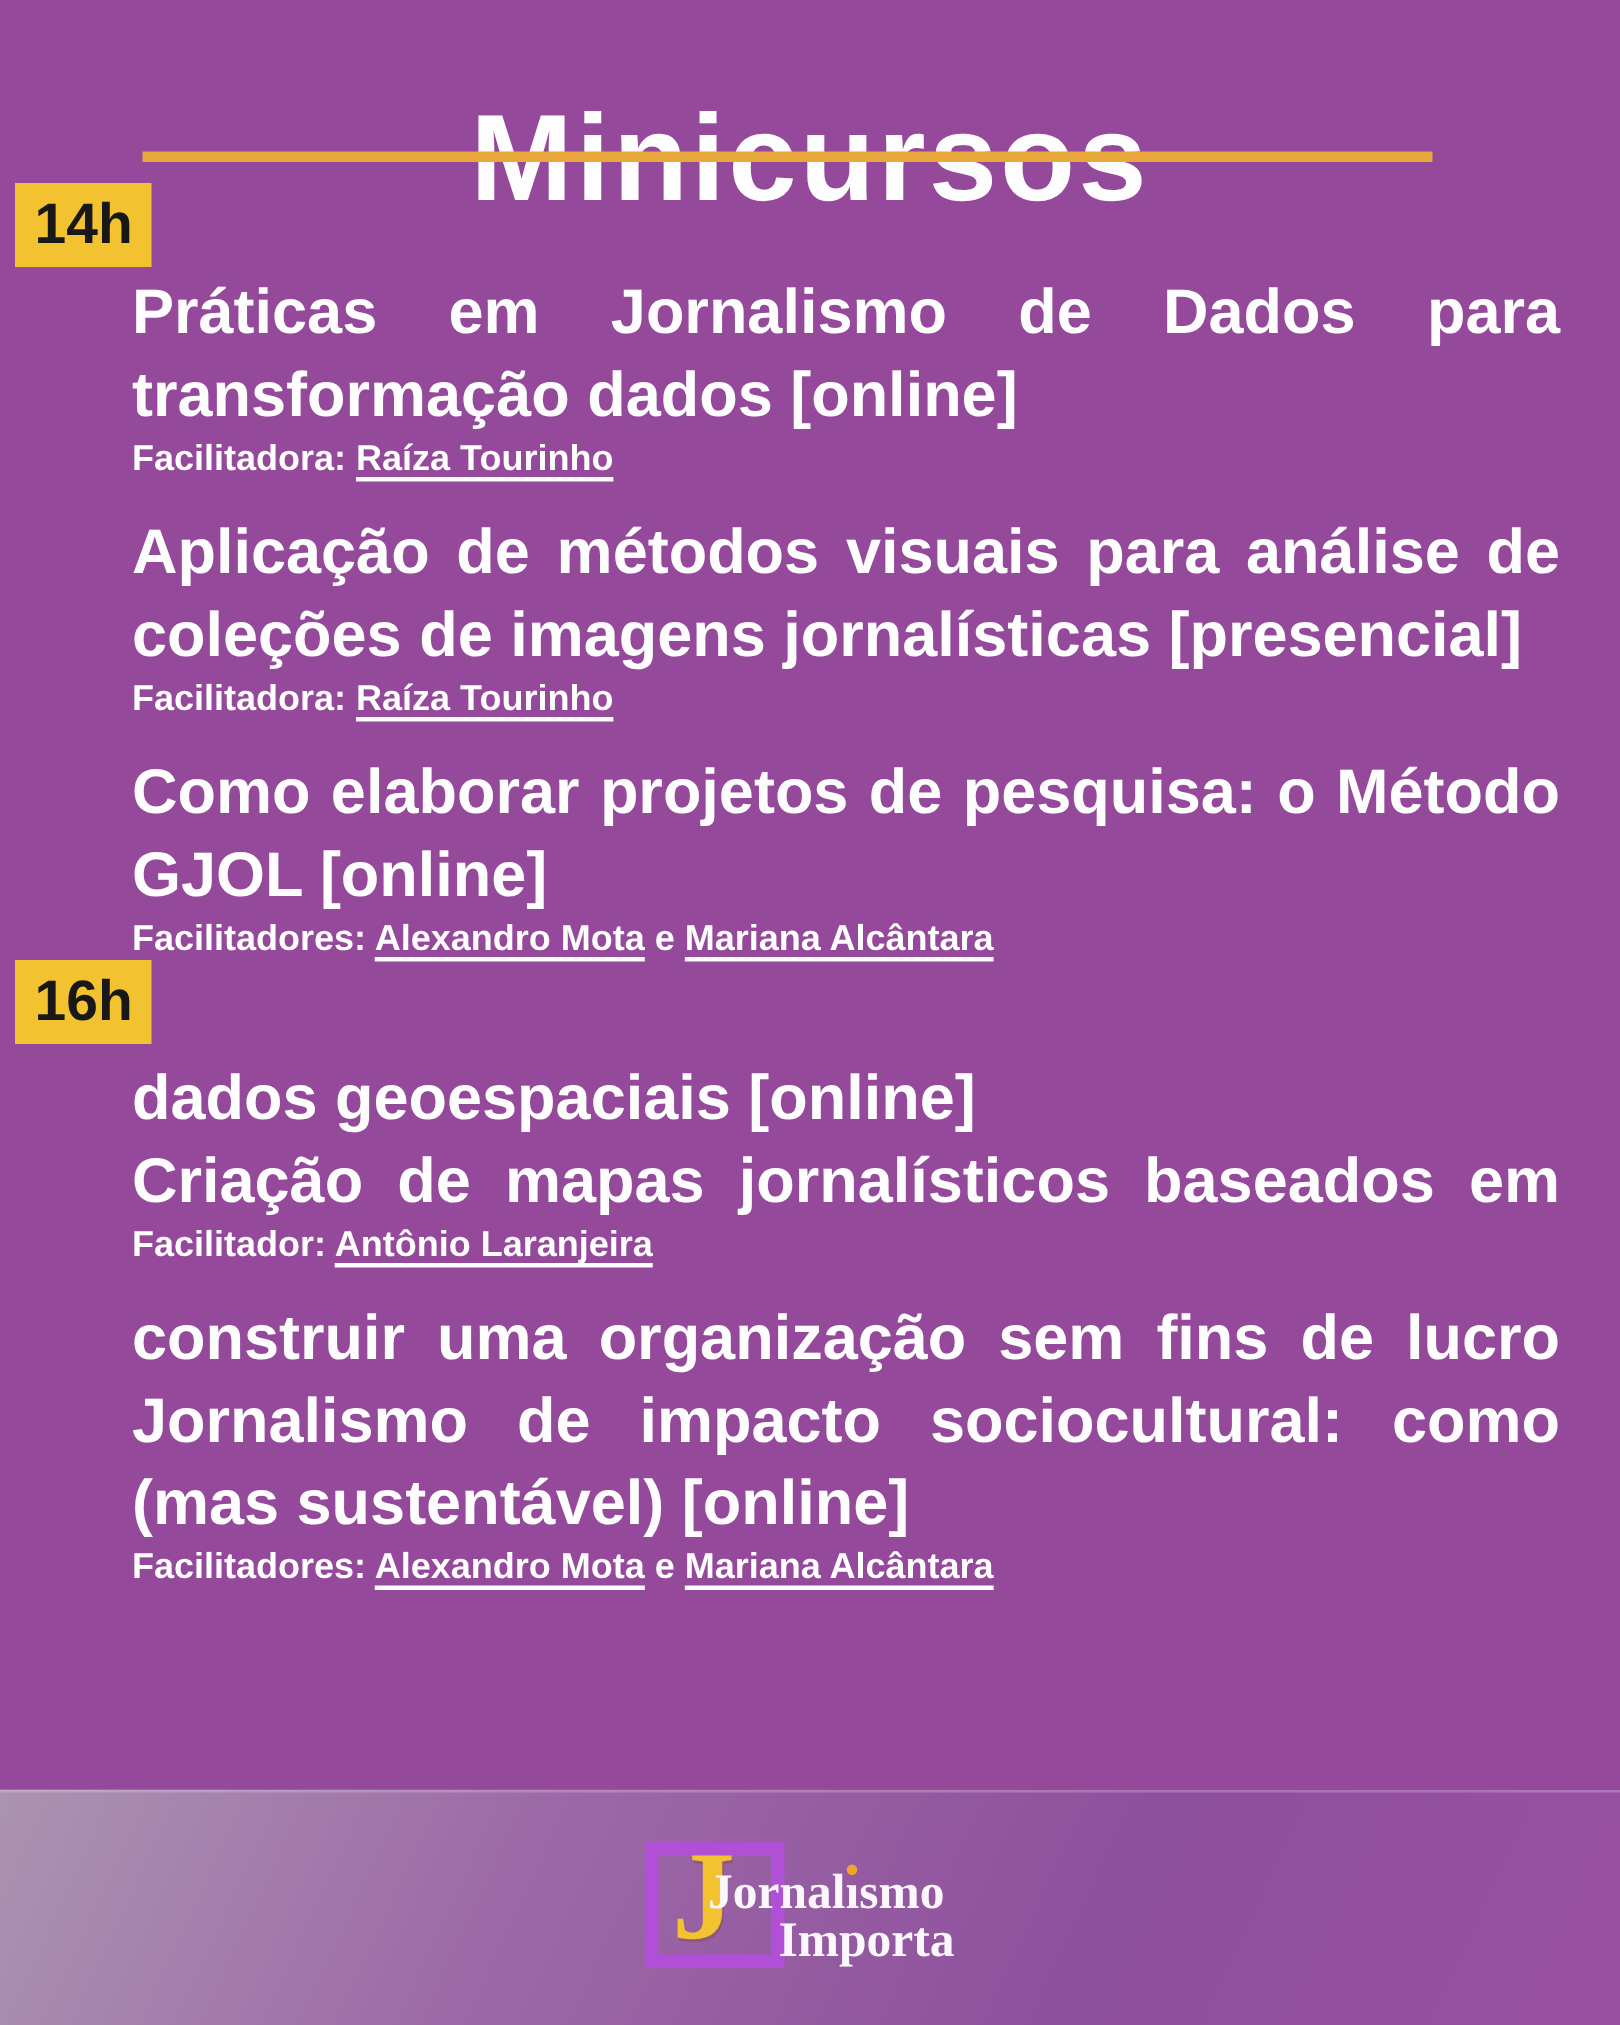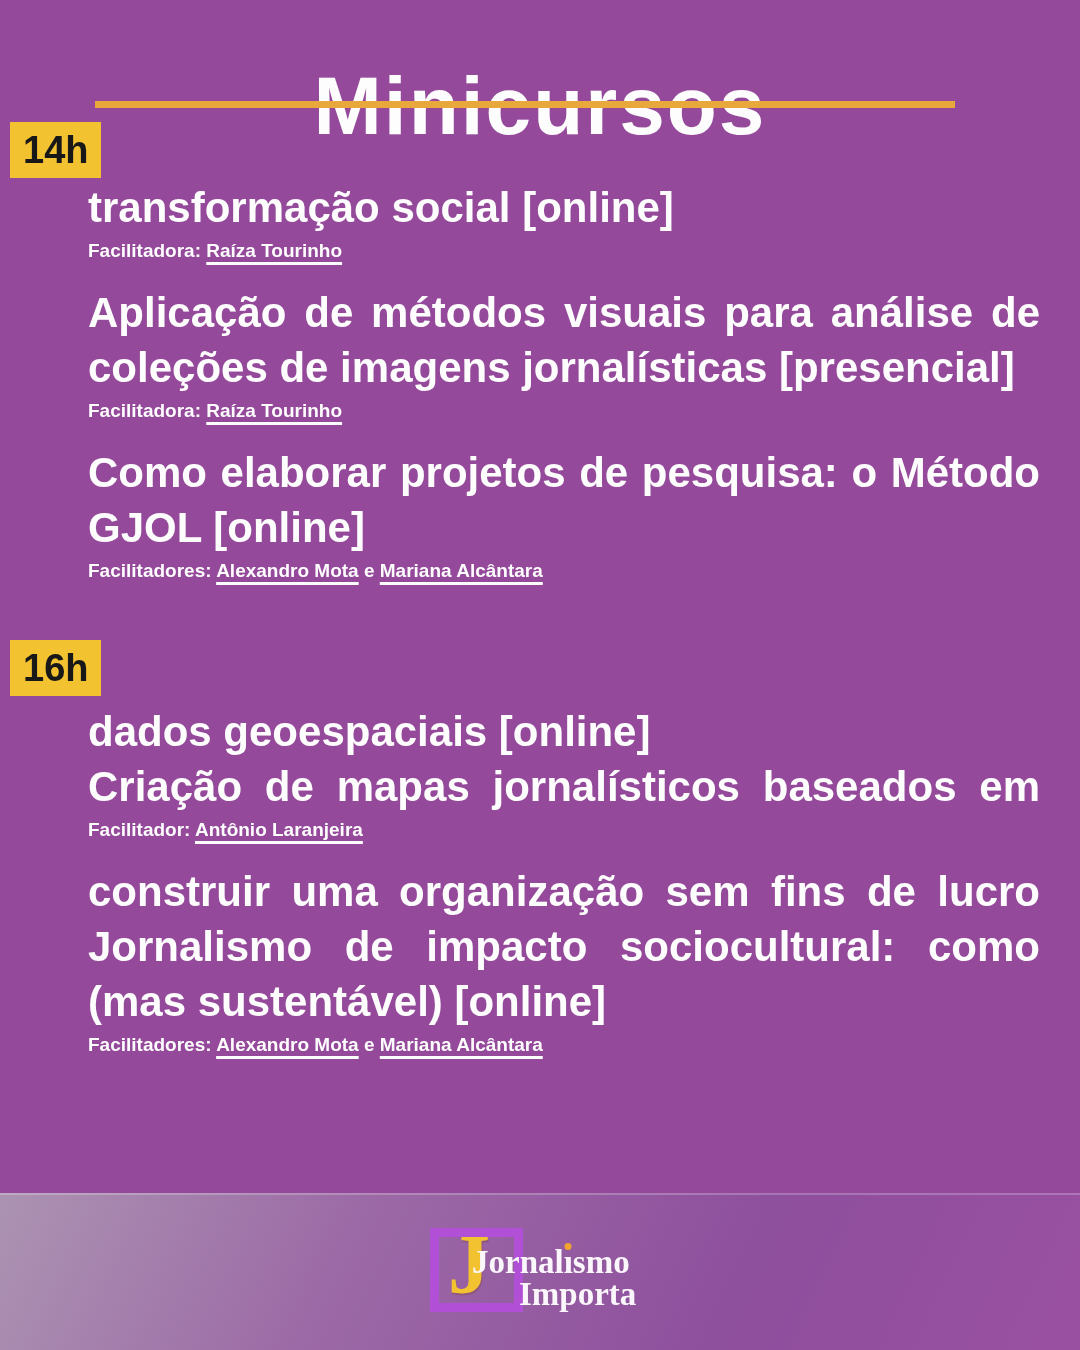--- a/index.html
+++ b/index.html
@@ -43,21 +43,21 @@
     font-size:42px;font-weight:bold;color:#FDFDFD;
     line-height:55px;
   }
   .course-title .line{width:100%;}
   .course-title .line.fill{
     text-align:justify;
     text-align-last:justify;
   }
   .facilitator{
     margin:2px 0 0 0;
-    font-size:19px;font-weight:bold;line-height:28px;color:#FDFDFD;
+    font-size:24px;font-weight:bold;line-height:28px;color:#FDFDFD;
   }
   .fac-name{
     text-decoration:underline;
     text-decoration-thickness:3px;
     text-underline-offset:5px;
   }
   
   .footer{
     position:absolute;left:0;top:1193px;width:1080px;height:157px;
     background:linear-gradient(115deg,#AC93B2 0%,#9C6AA6 32%,#8E4F9D 68%,#9A50A1 100%);
@@ -98,21 +98,22 @@
 
 <div class="poster">
 
   <h1 class="page-title">Minicursos</h1>
   <div class="title-underline"></div>
 
   <div class="badge badge-0">14h</div>
   <section class="session session-0" id="session-0">
   <article class="course">
     <div class="course-title">
-          <div class="line">transformação social [online]</div>
+          <div class="line fill">Práticas em Jornalismo de Dados para</div>
+          <div class="line">transformação dados [online]</div>
         </div>
     <p class="facilitator"><span>Facilitadora: </span><span class="fac-name">Raíza Tourinho</span></p>
   </article>
 
   <article class="course">
     <div class="course-title">
           <div class="line fill">Aplicação de métodos visuais para análise de</div>
           <div class="line">coleções de imagens jornalísticas [presencial]</div>
         </div>
     <p class="facilitator"><span>Facilitadora: </span><span class="fac-name">Raíza Tourinho</span></p>

